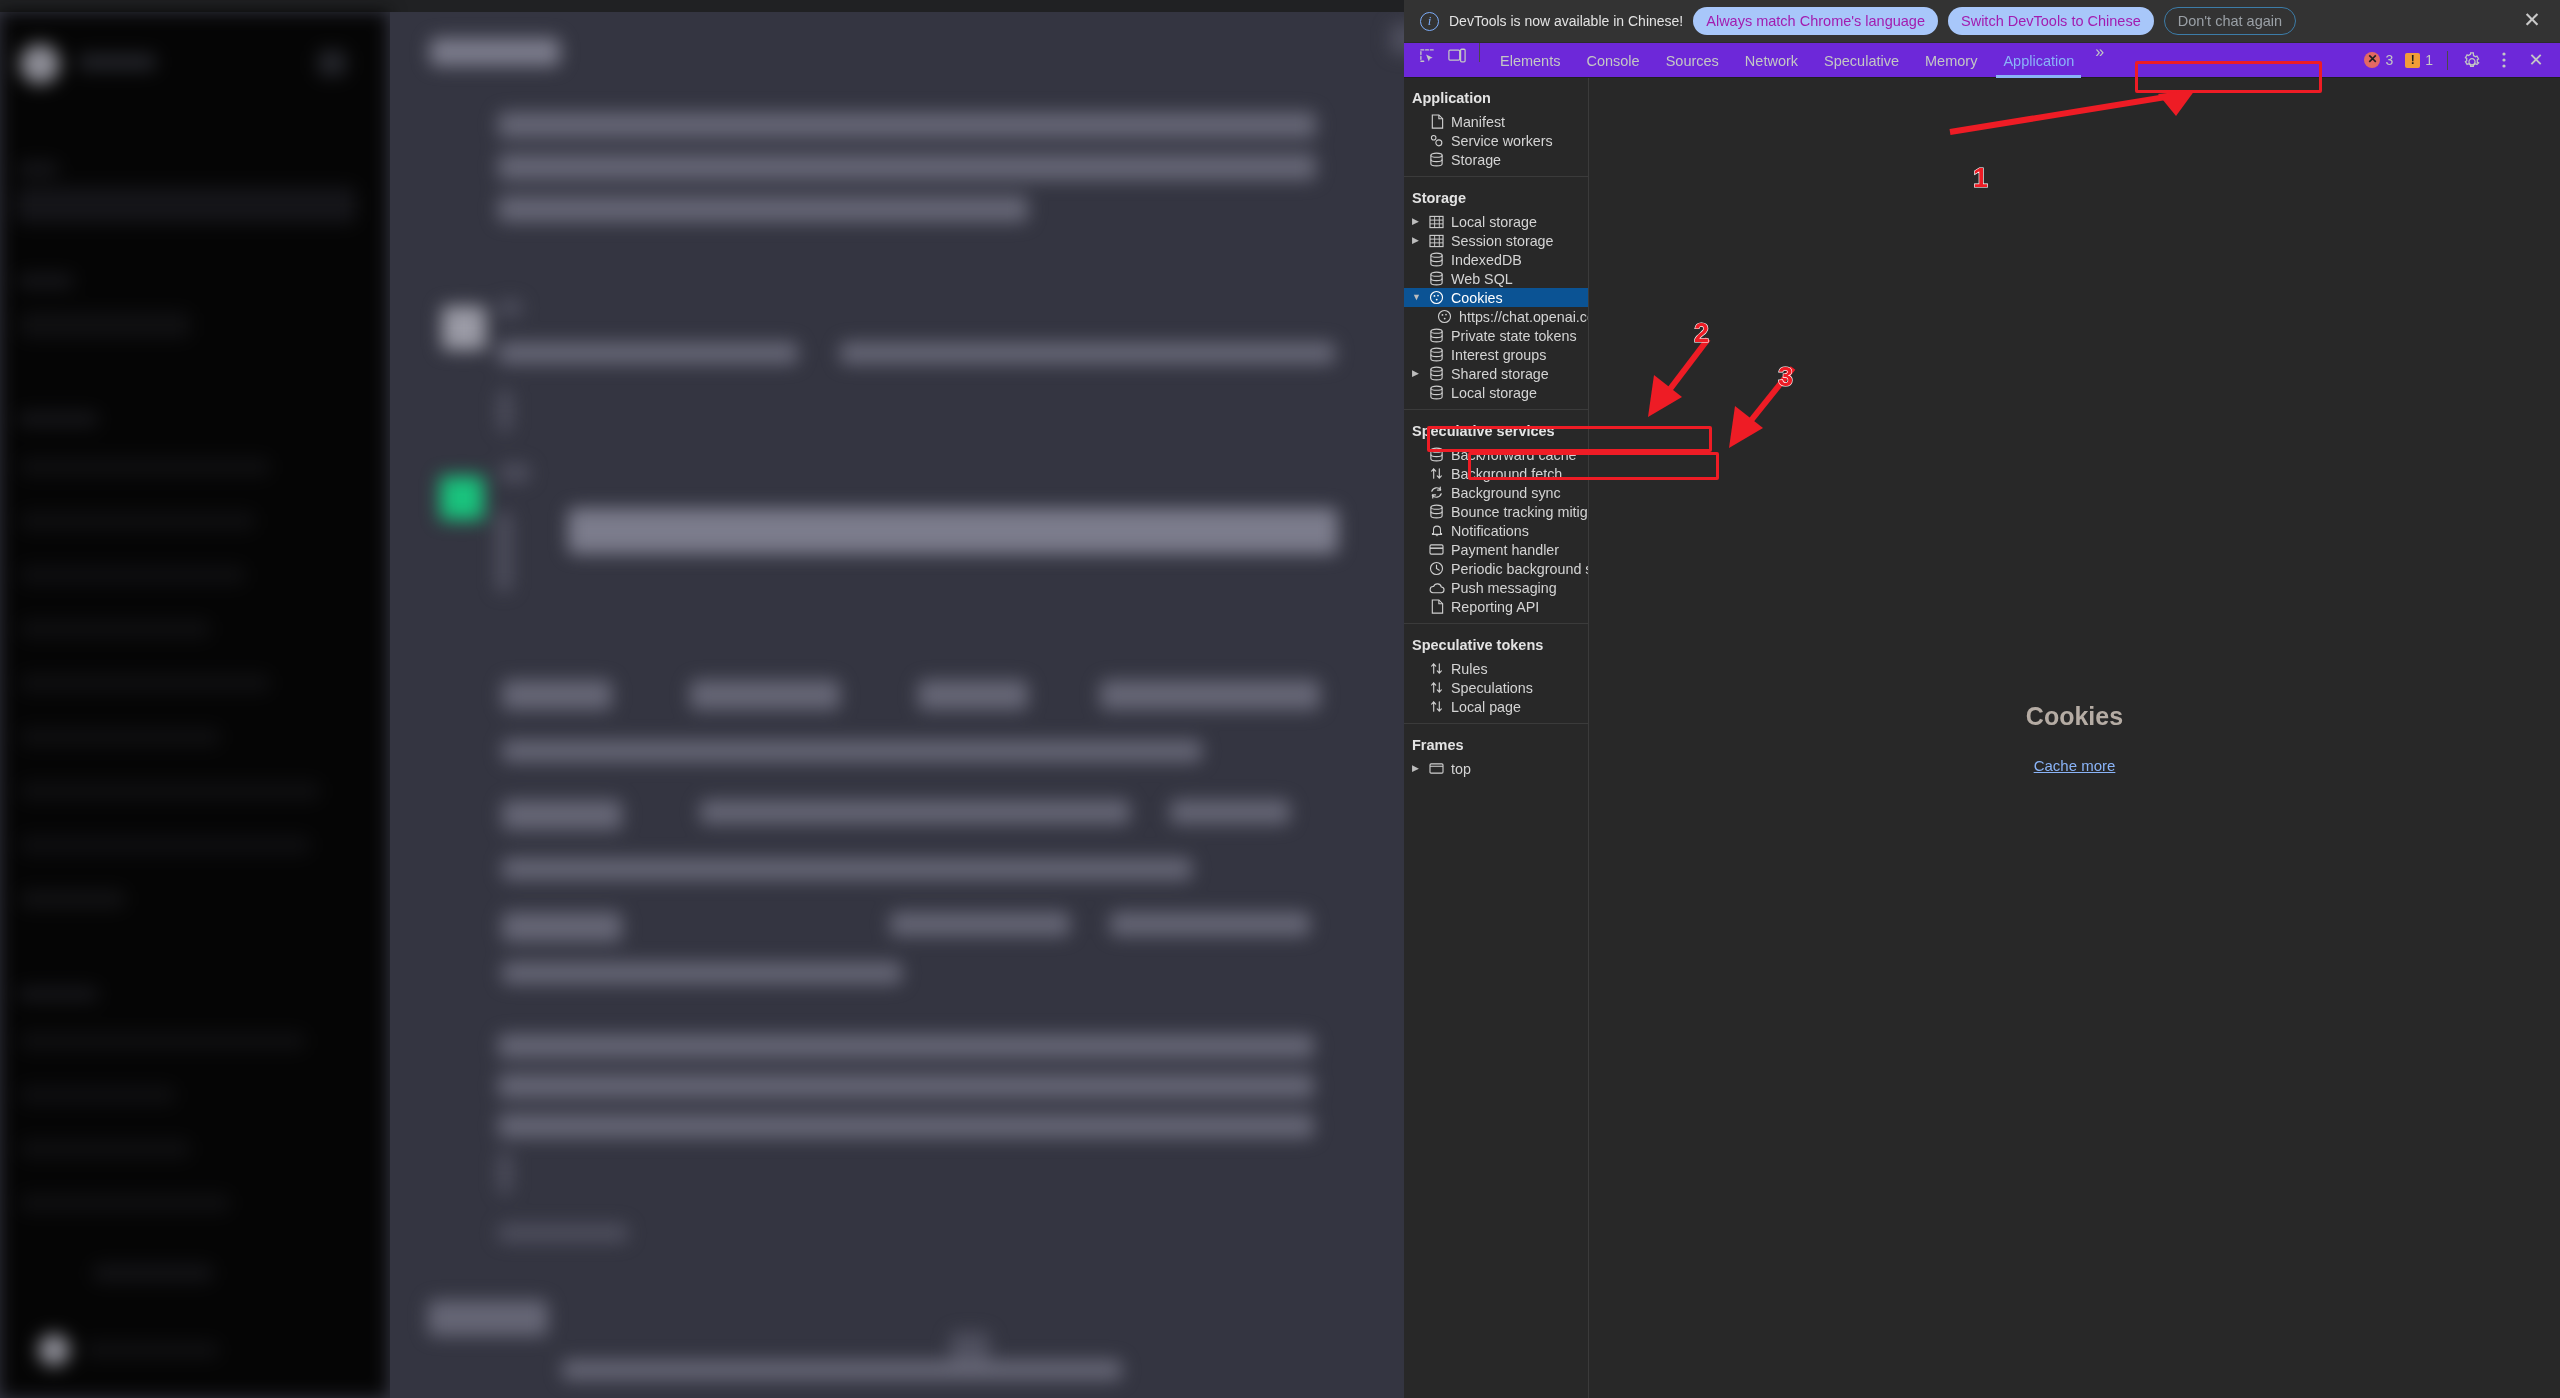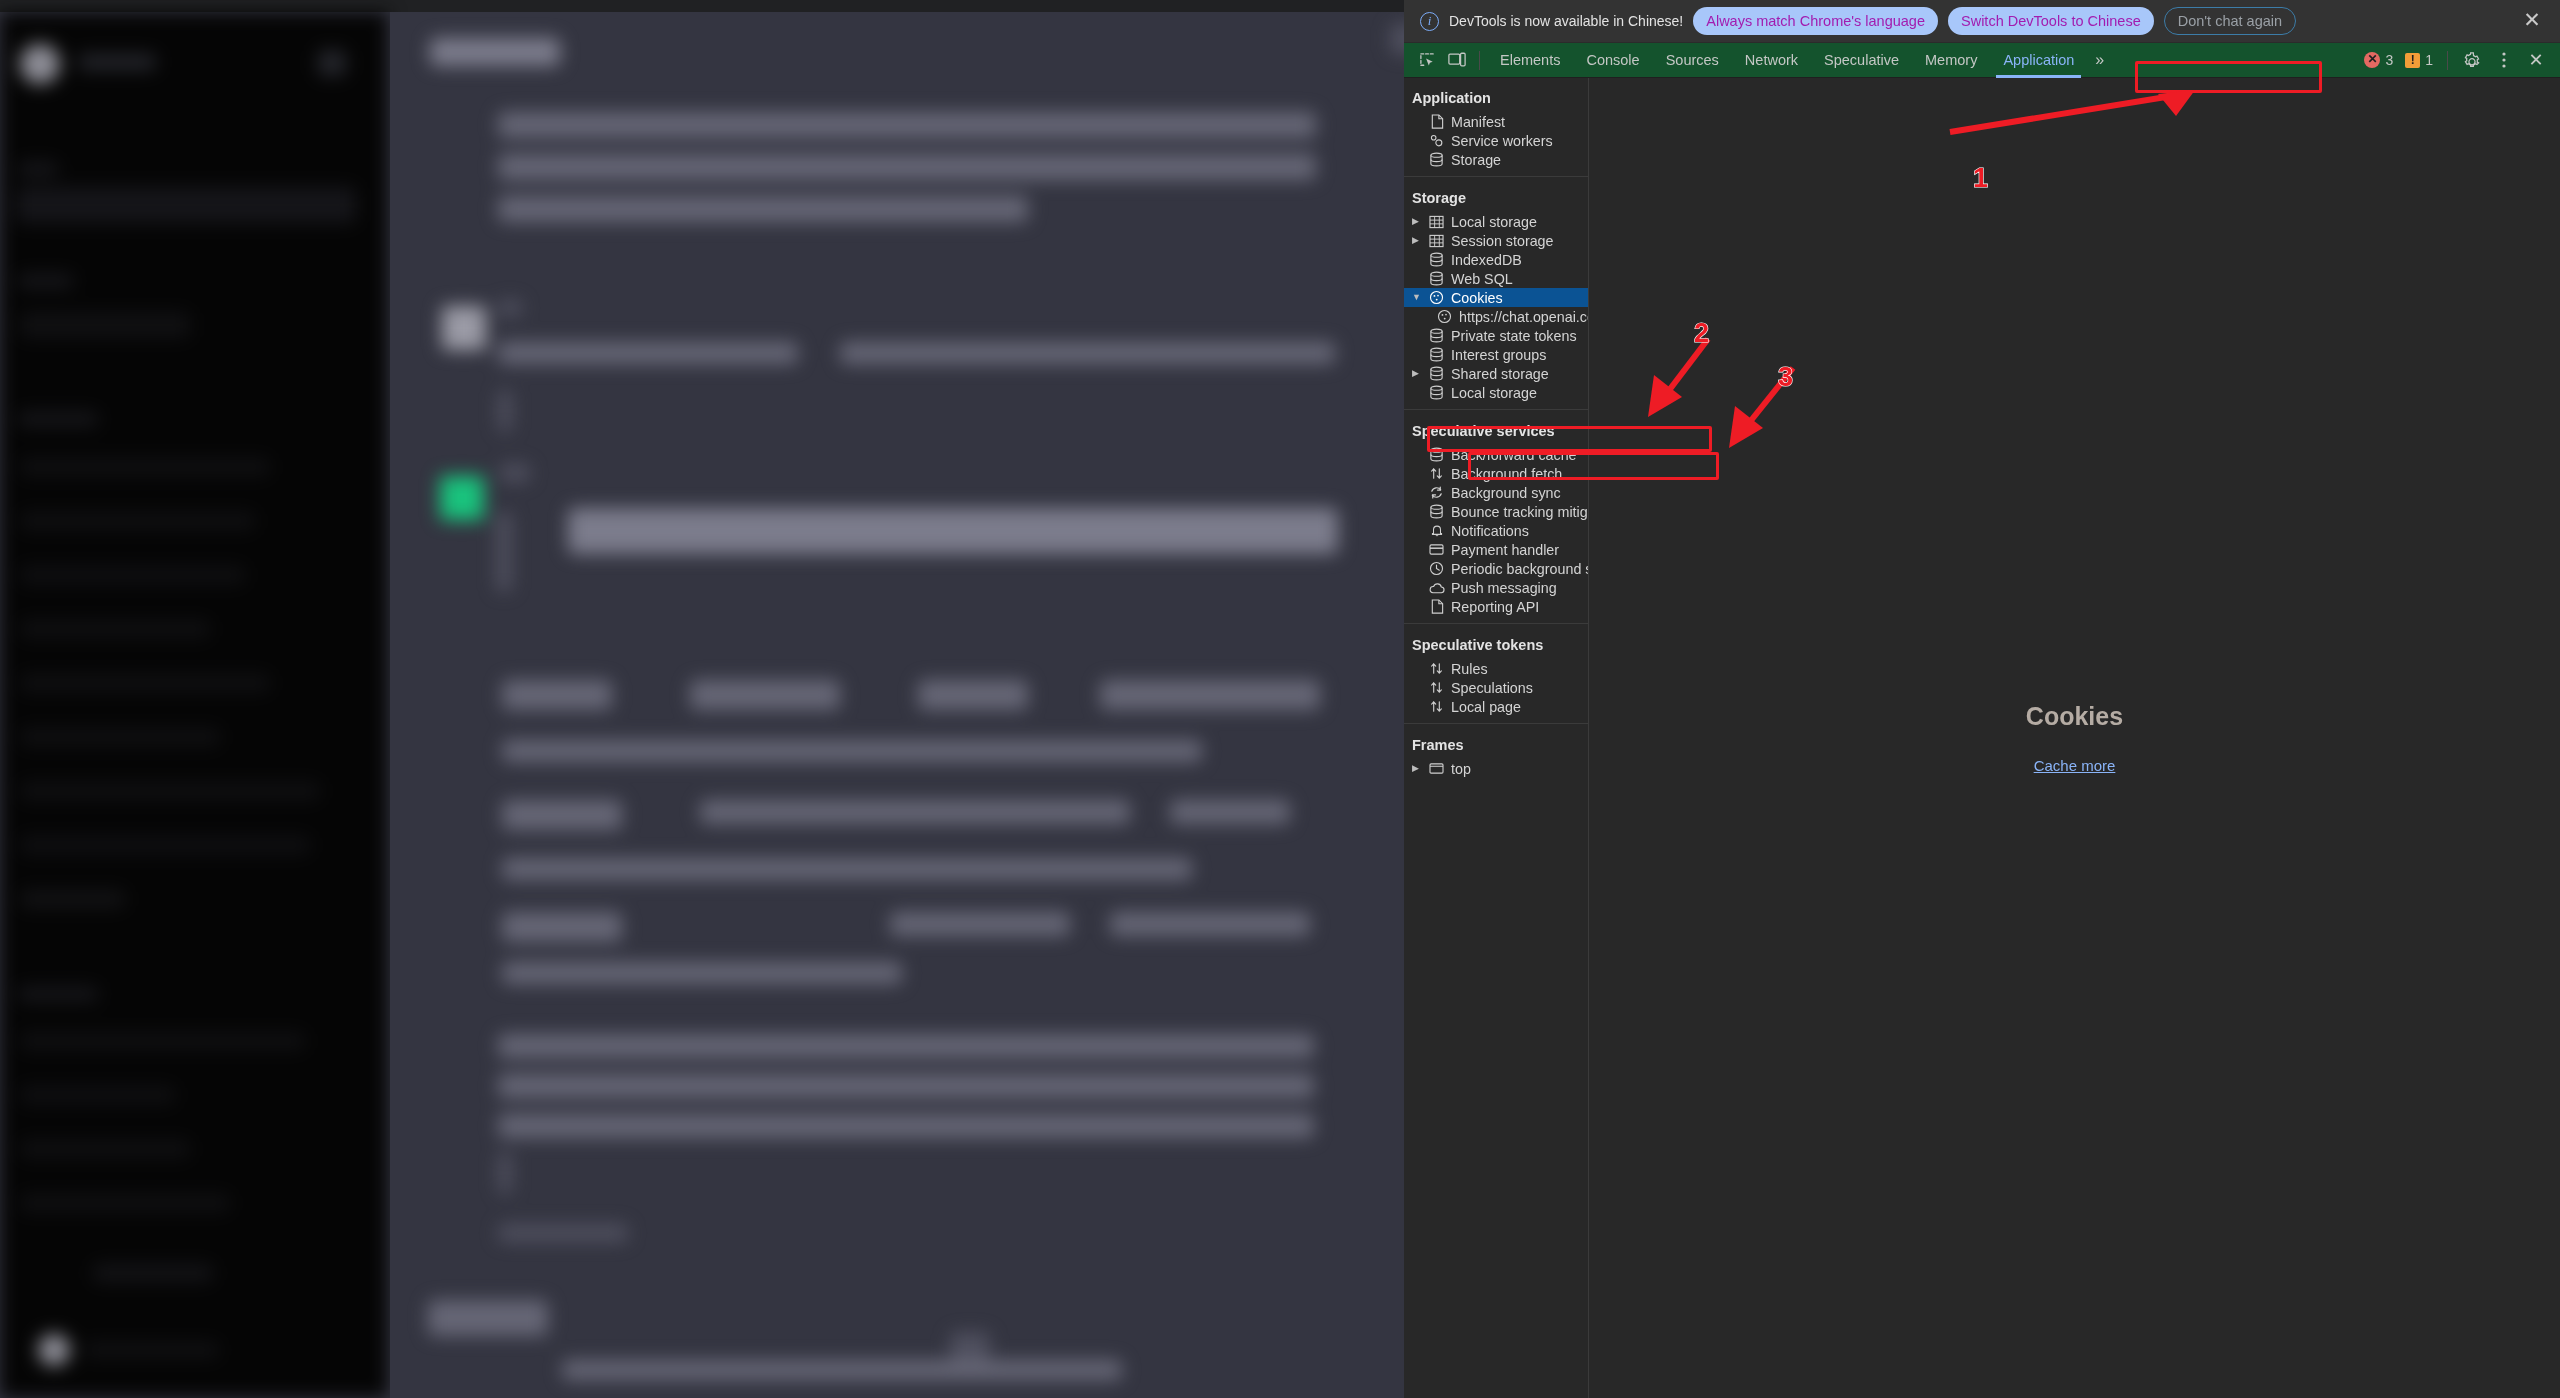--- a/index.html
+++ b/index.html
@@ -69,22 +69,22 @@
   }
   .banner-btn.primary { background: #a8c7fa; color: #a21caf; }
   .banner-btn.ghost { background: transparent; color: #9aa0a6; border: 1px solid #3c7ca8; }
   .banner-close {
     margin-left: auto; width: 28px; height: 28px; color: #c9c9c9;
     font-size: 21px; line-height: 26px; text-align: center; cursor: pointer;
   }
 
   
   .dt-tabbar {
-    position: relative; height: 35px; background: #14532d;
-    display: flex; align-items: center; padding: 0 6px 0 8px;
+    position: relative; height: 35px; background: #6d28d9;
+    display: flex; padding: 0 6px 0 8px;
     border-bottom: 1px solid #1f1f1f;
   }
   .tb-icon {
     width: 30px; height: 26px; display: flex; align-items: center; justify-content: center;
     color: #c4c7c5; cursor: pointer; flex: none;
   }
   .tb-sep { width: 1px; height: 19px; background: #4a4a4a; margin: 0 7px; flex: none; }
   .dt-tab {
     height: 35px; padding: 0 13px; display: flex; align-items: center;
     font-size: 14.5px; color: #c4c7c5; cursor: pointer; white-space: nowrap;

